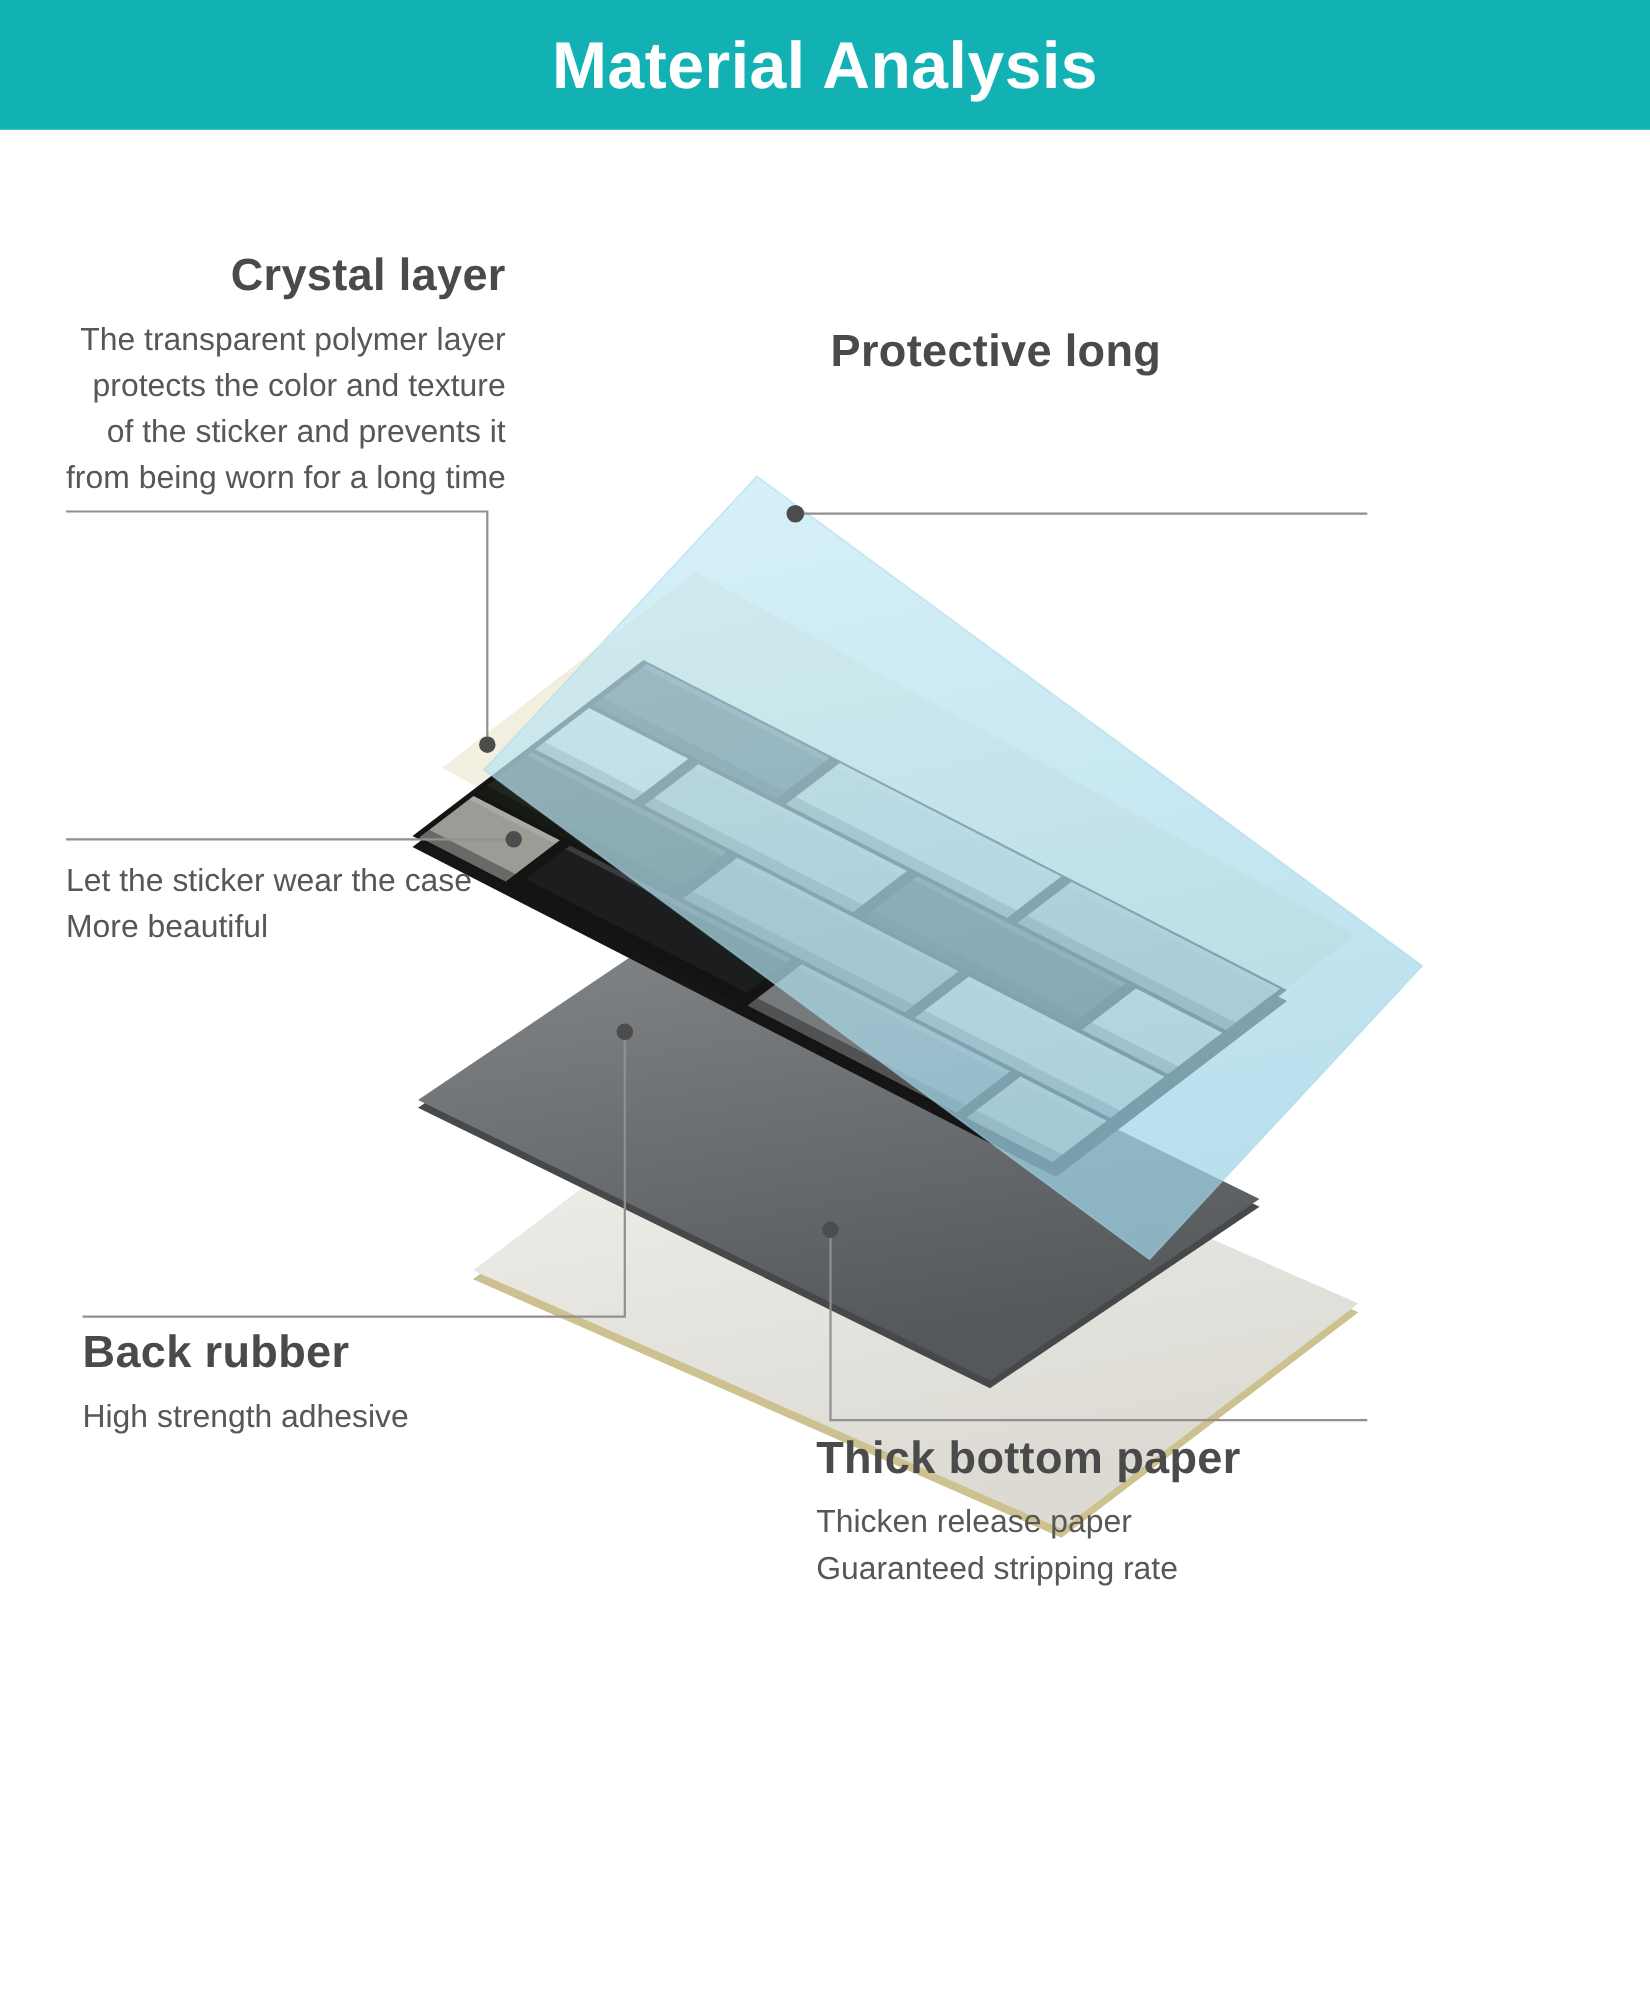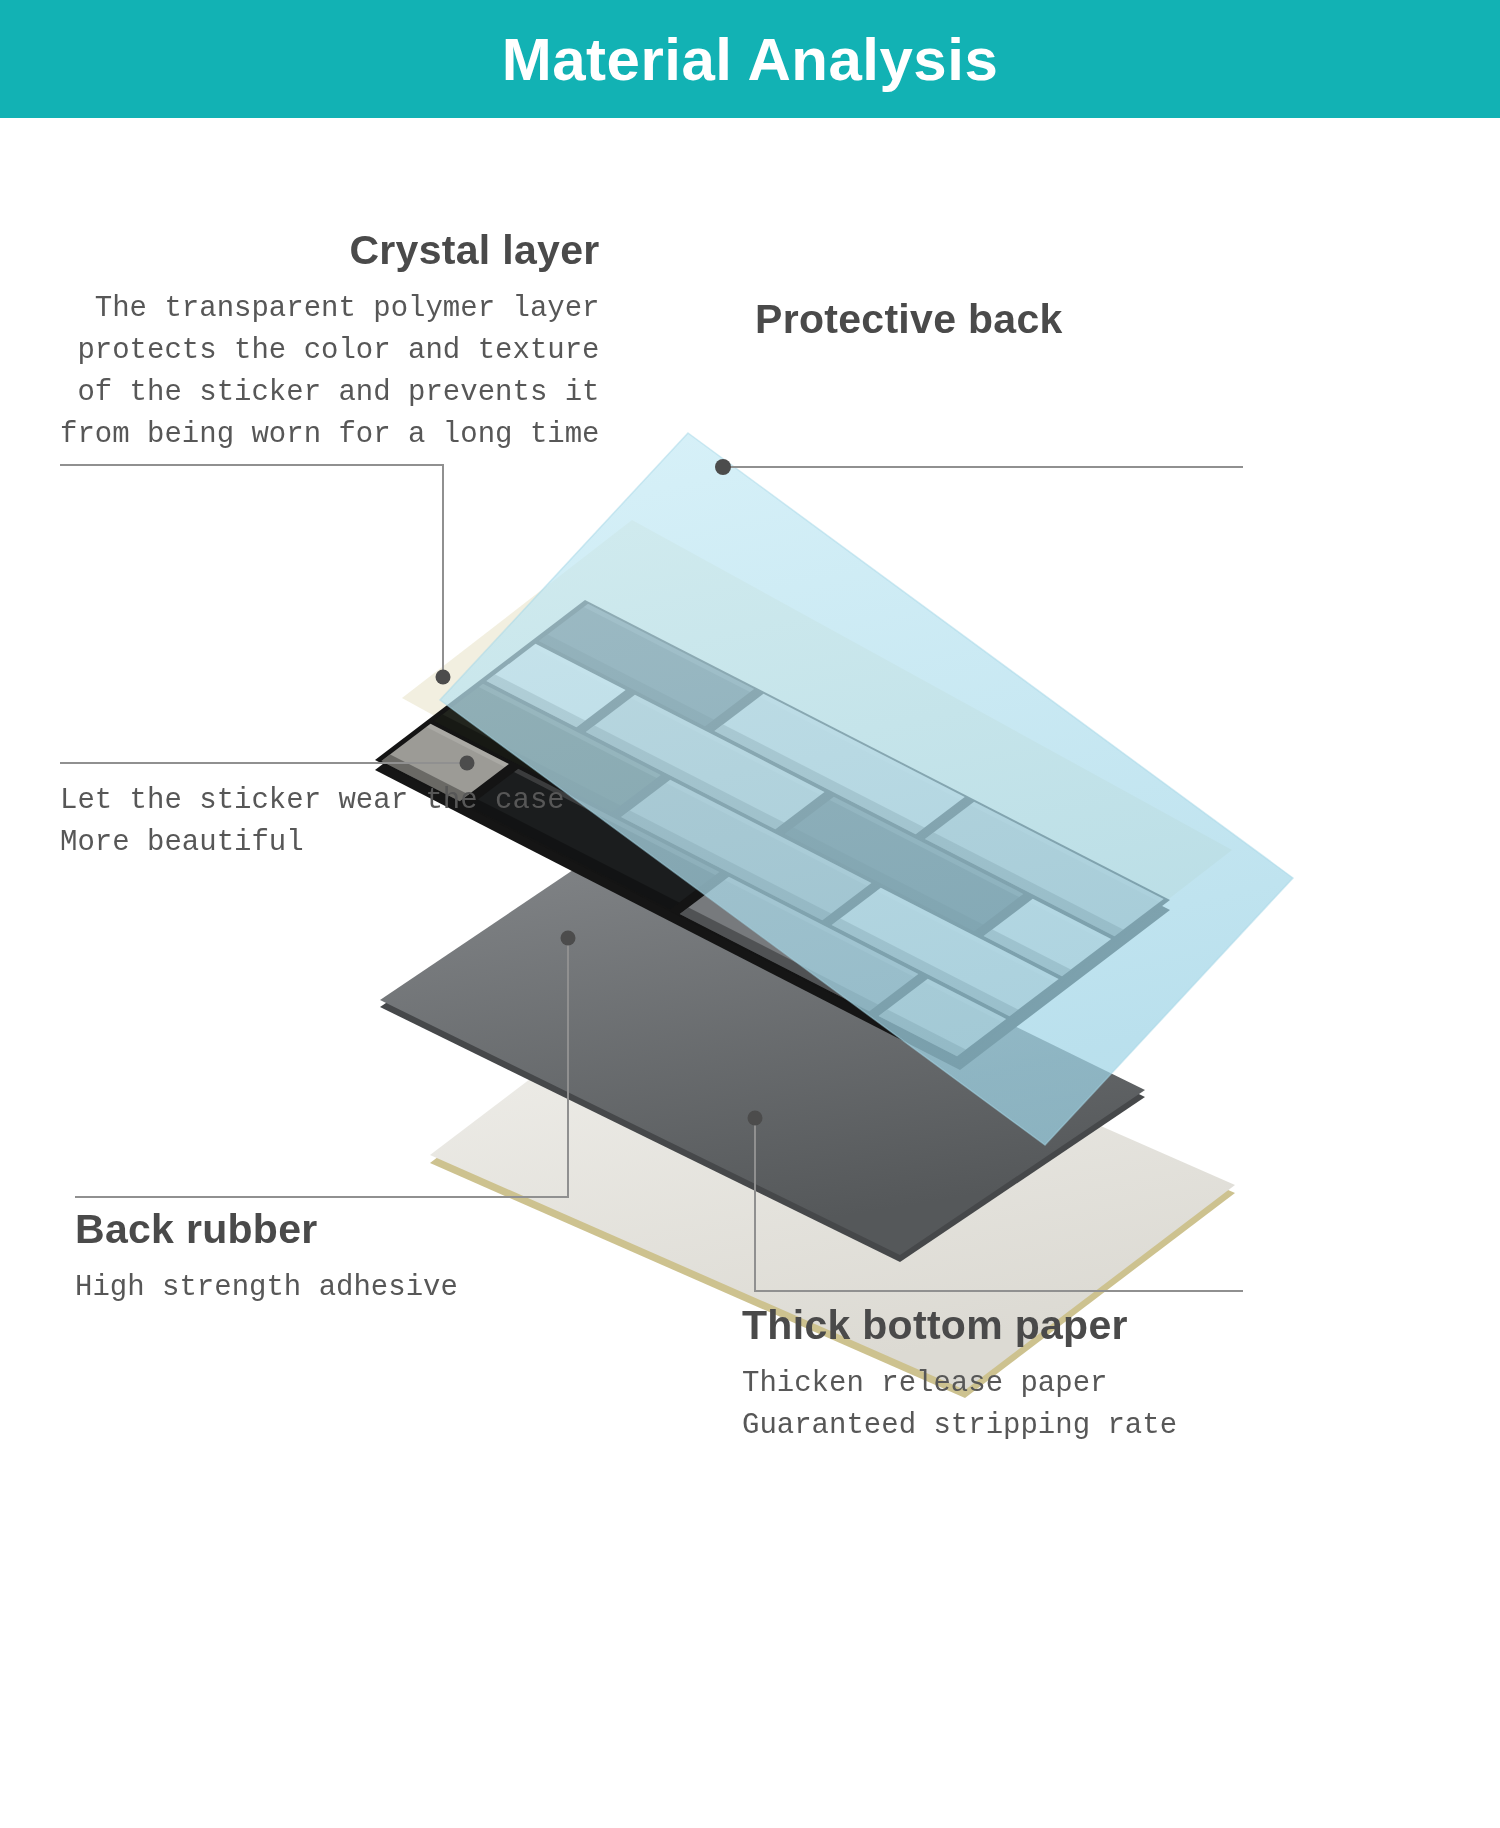--- a/index.html
+++ b/index.html
@@ -22,21 +22,21 @@
   }
 
   .diagram { position: absolute; left: 0; top: 0; width: 1500px; height: 1828px; }
 
   .label { position: absolute; }
   .label h2 {
     margin: 0 0 14px 0; font-size: 41px; line-height: 1.12; font-weight: 700;
     color: #4a4a4a; letter-spacing: 0.3px;
   }
   .label p {
-    margin: 0; font-size: 29px; line-height: 1.45; color: #575757; white-space: pre-line; font-family: Liberation Mono, monospace;
+    margin: 0; font-size: 29px; line-height: 1.45; color: #575757; white-space: pre-line;
   }
   .label p.spaced { }
 
   #crystal-label { left: 60px;  top: 228px; text-align: right; }
   #film-label    { left: 755px; top: 297px; }
   #hd-label      { left: 60px;  top: 780px; }
   #back-label    { left: 75px;  top: 1207px; }
   #bottom-label  { left: 742px; top: 1303px; }
 
   .leader { fill: none; stroke: #909090; stroke-width: 2; }
@@ -154,21 +154,21 @@
 
   <section class="label" id="crystal-label">
     <h2>Crystal layer</h2>
     <p>The transparent polymer layer
 protects the color and texture
 of the sticker and prevents it
 from being worn for a long time</p>
   </section>
 
   <section class="label" id="film-label">
-    <h2>Protective back</h2>
+    <h2>Protective long</h2>
   </section>
 
   <section class="label" id="hd-label">
     <p>Let the sticker wear the case</p>
     <p class="spaced">More beautiful</p>
   </section>
 
   <section class="label" id="back-label">
     <h2>Back rubber</h2>
     <p>High strength adhesive</p>

